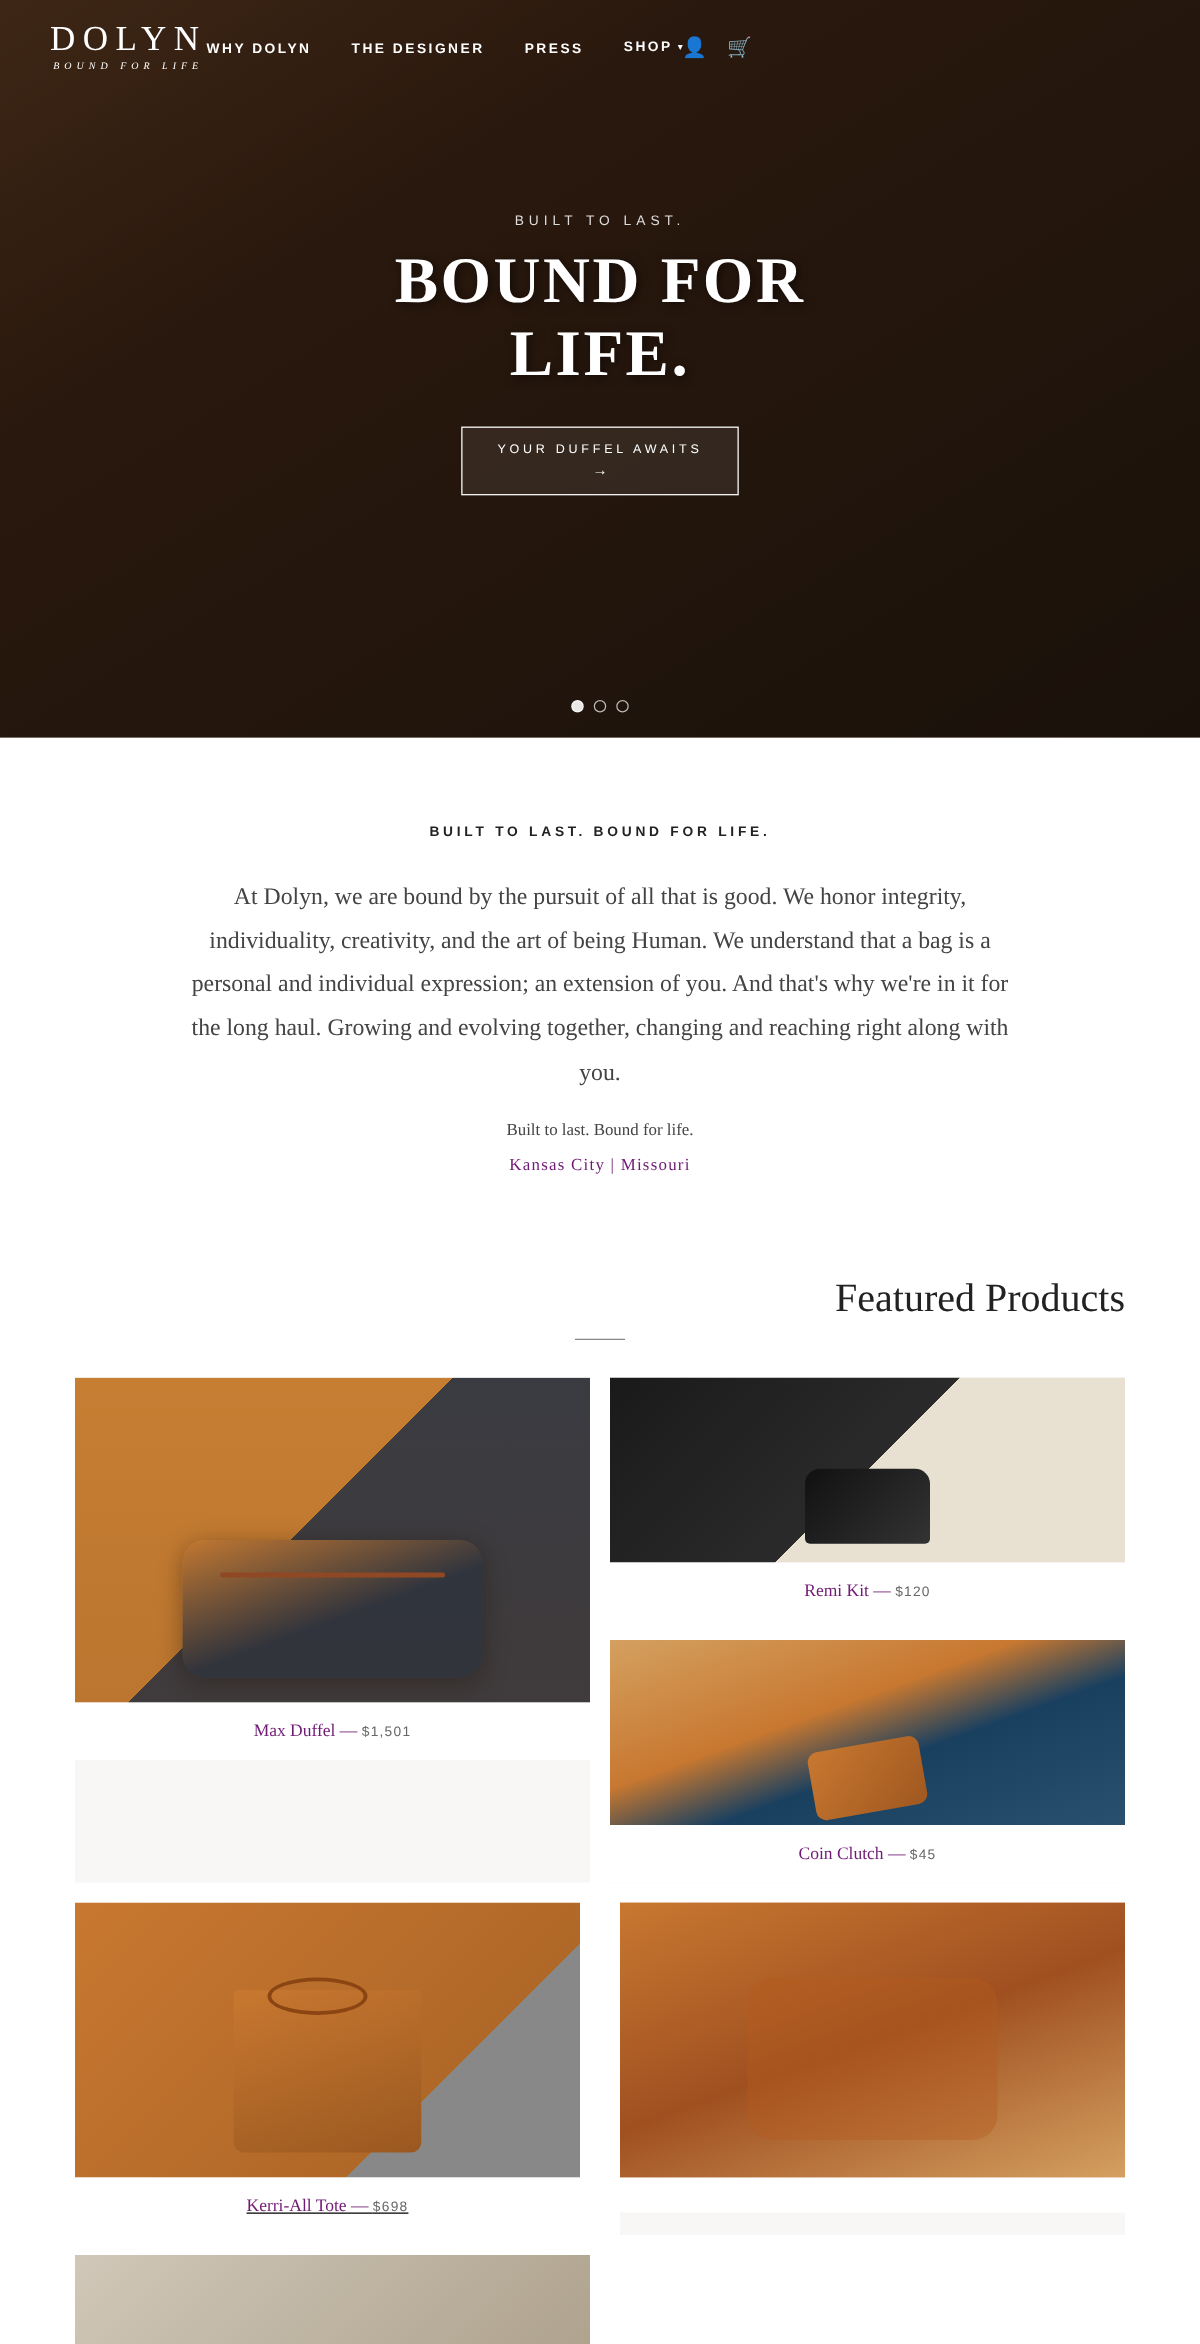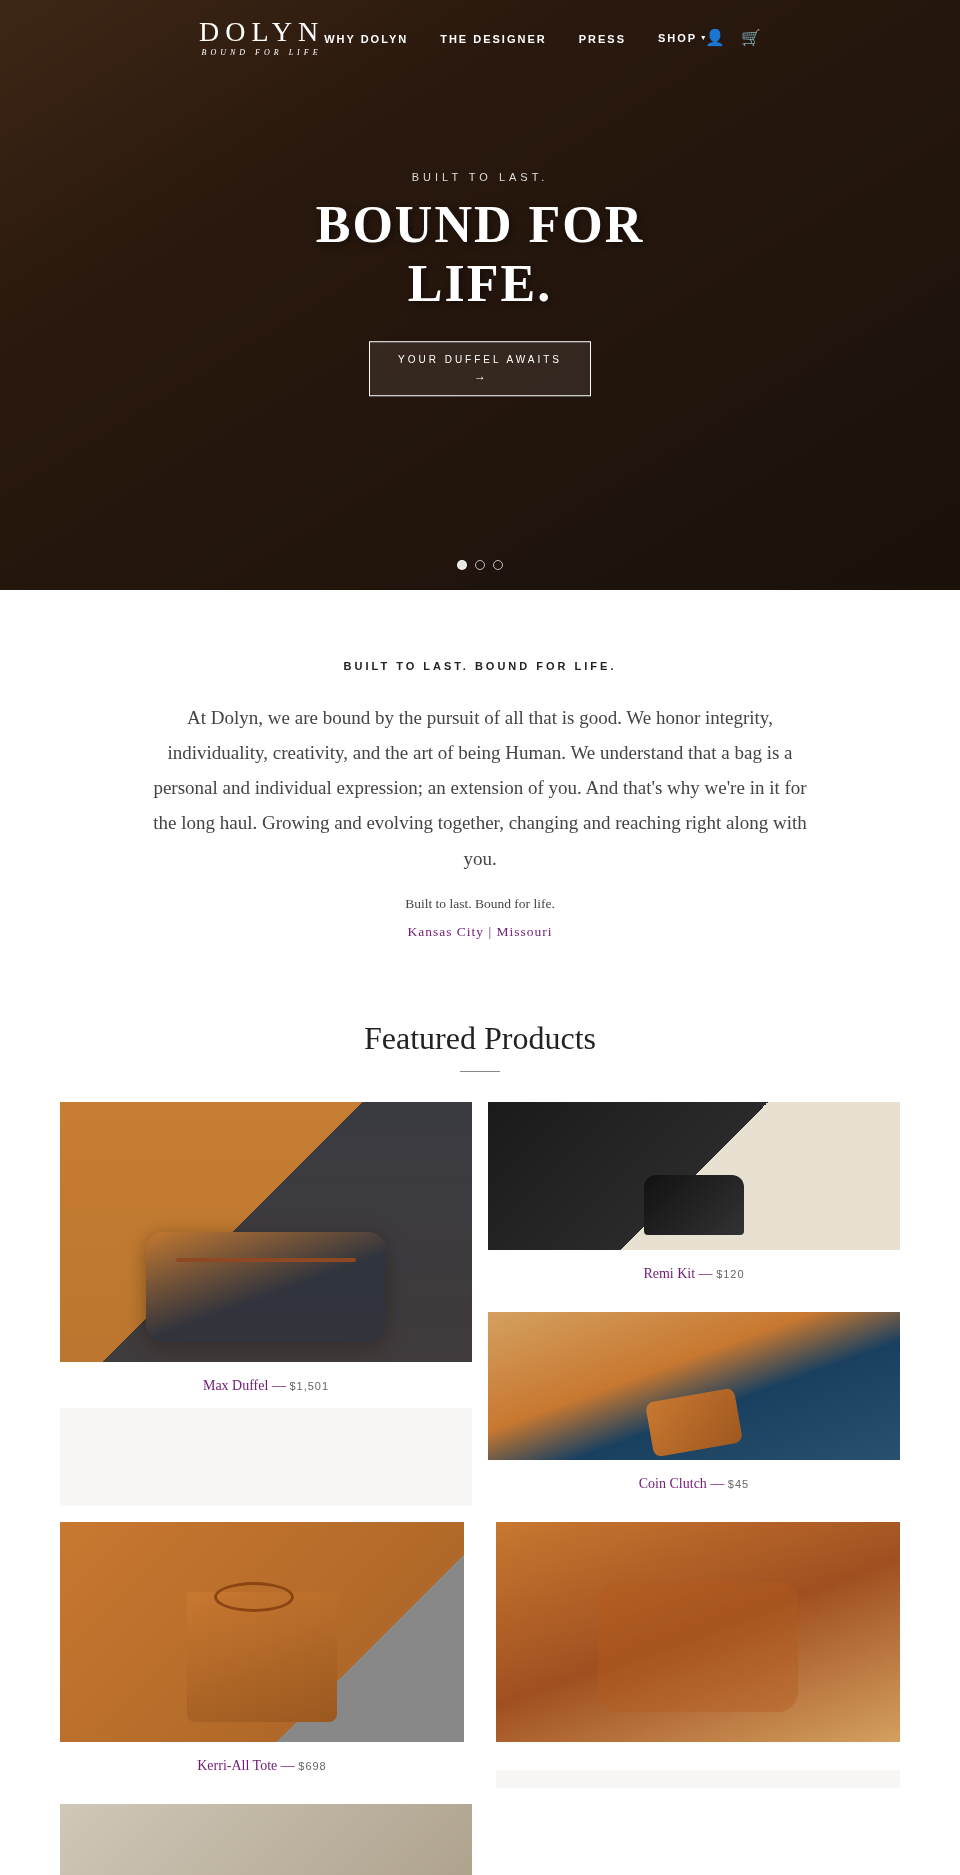--- a/index.html
+++ b/index.html
@@ -5,21 +5,21 @@
     * { margin: 0; padding: 0; box-sizing: border-box; }
     body { font-family: 'Georgia', serif; background: #fff; width: 960px; }
 
     
     nav {
       position: absolute;
       top: 0; left: 0; right: 0;
       z-index: 10;
       display: flex;
       align-items: center;
-      justify-content: center;
+      justify-content: flex-start;
       padding: 18px 40px;
       background: transparent;
     }
     .nav-logo {
       display: flex;
       flex-direction: column;
       align-items: center;
       color: #fff;
     }
     .nav-logo-main {
@@ -162,21 +162,21 @@
       font-size: 13.5px;
       color: #701a75;
       letter-spacing: 1px;
     }
 
     
     .featured-section {
       padding: 20px 60px 40px;
     }
     .featured-header {
-      text-align: center;
+      text-align: right;
       margin-bottom: 30px;
     }
     .featured-title {
       font-family: 'Georgia', serif;
       font-size: 32px;
       font-weight: normal;
       color: #222;
       margin-bottom: 14px;
     }
     .featured-divider {
@@ -318,20 +318,21 @@
       font-size: 8px;
       color: #fff;
     }
 
     
     .products-bottom-grid {
       display: grid;
       grid-template-columns: 1fr 1fr;
       gap: 32px;
       margin-top: 0;
+      text-decoration: underline;
     }
   </style>
 </head>
 <body>
 
 <div style="position:relative;">
   <div class="hero">
 
     <div class="hero-bg-layer"></div>
     <div class="hero-overlay"></div>

